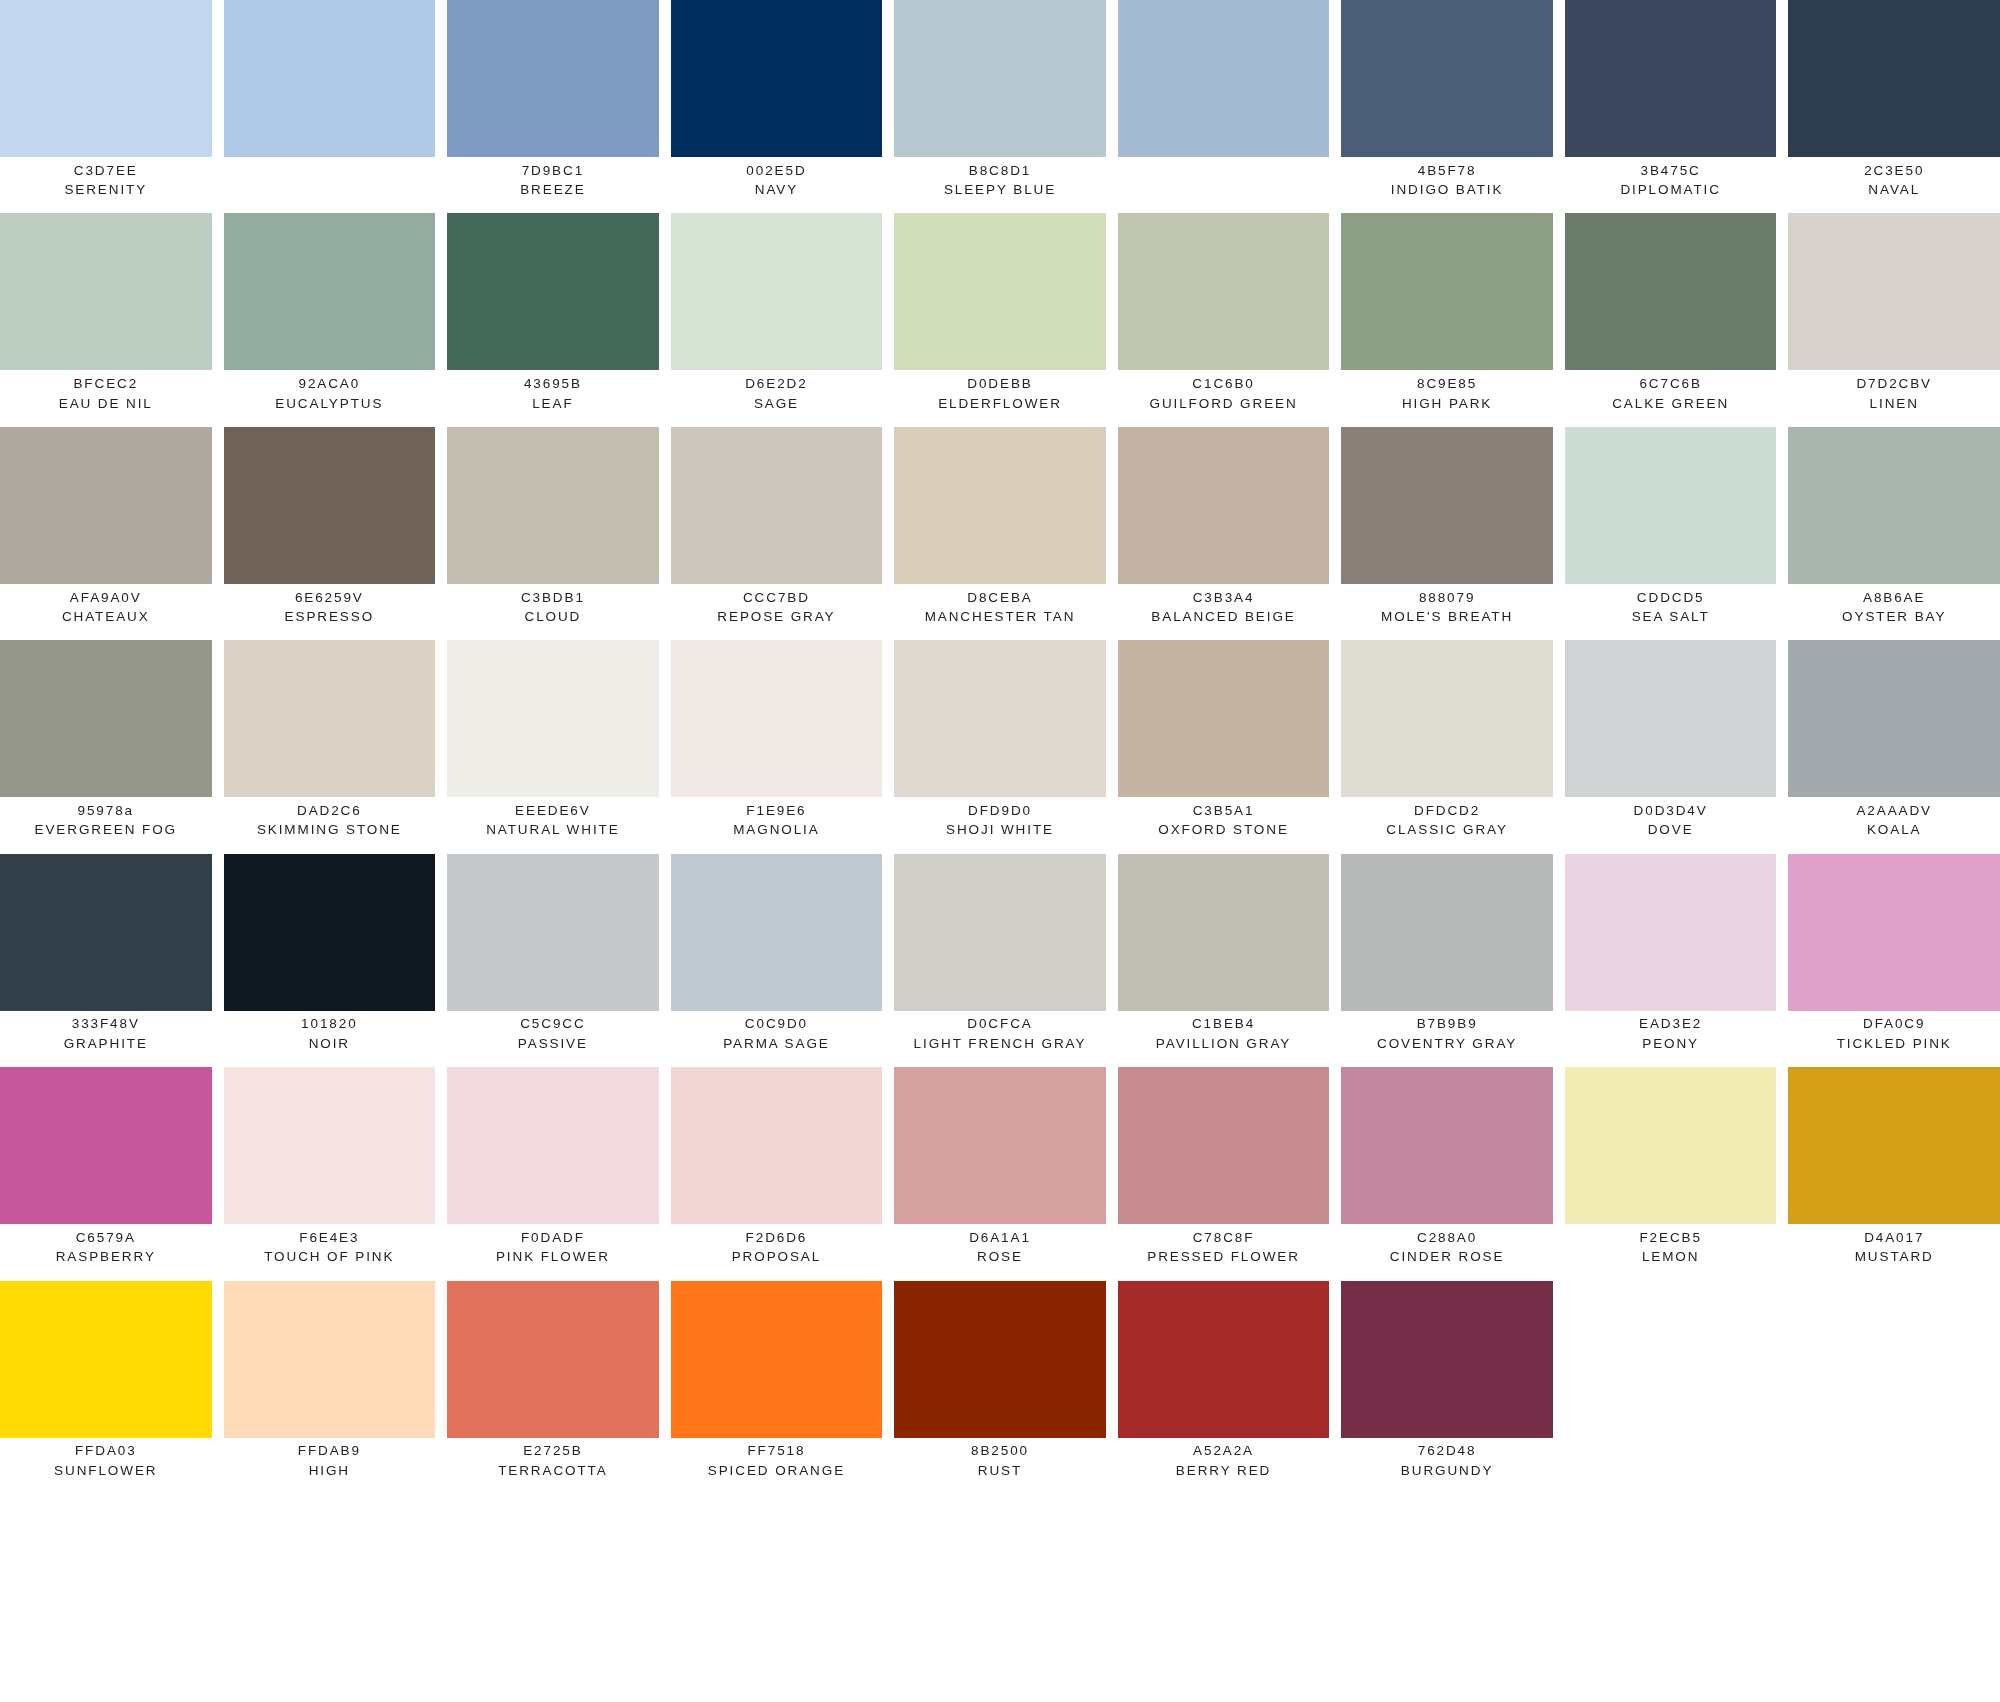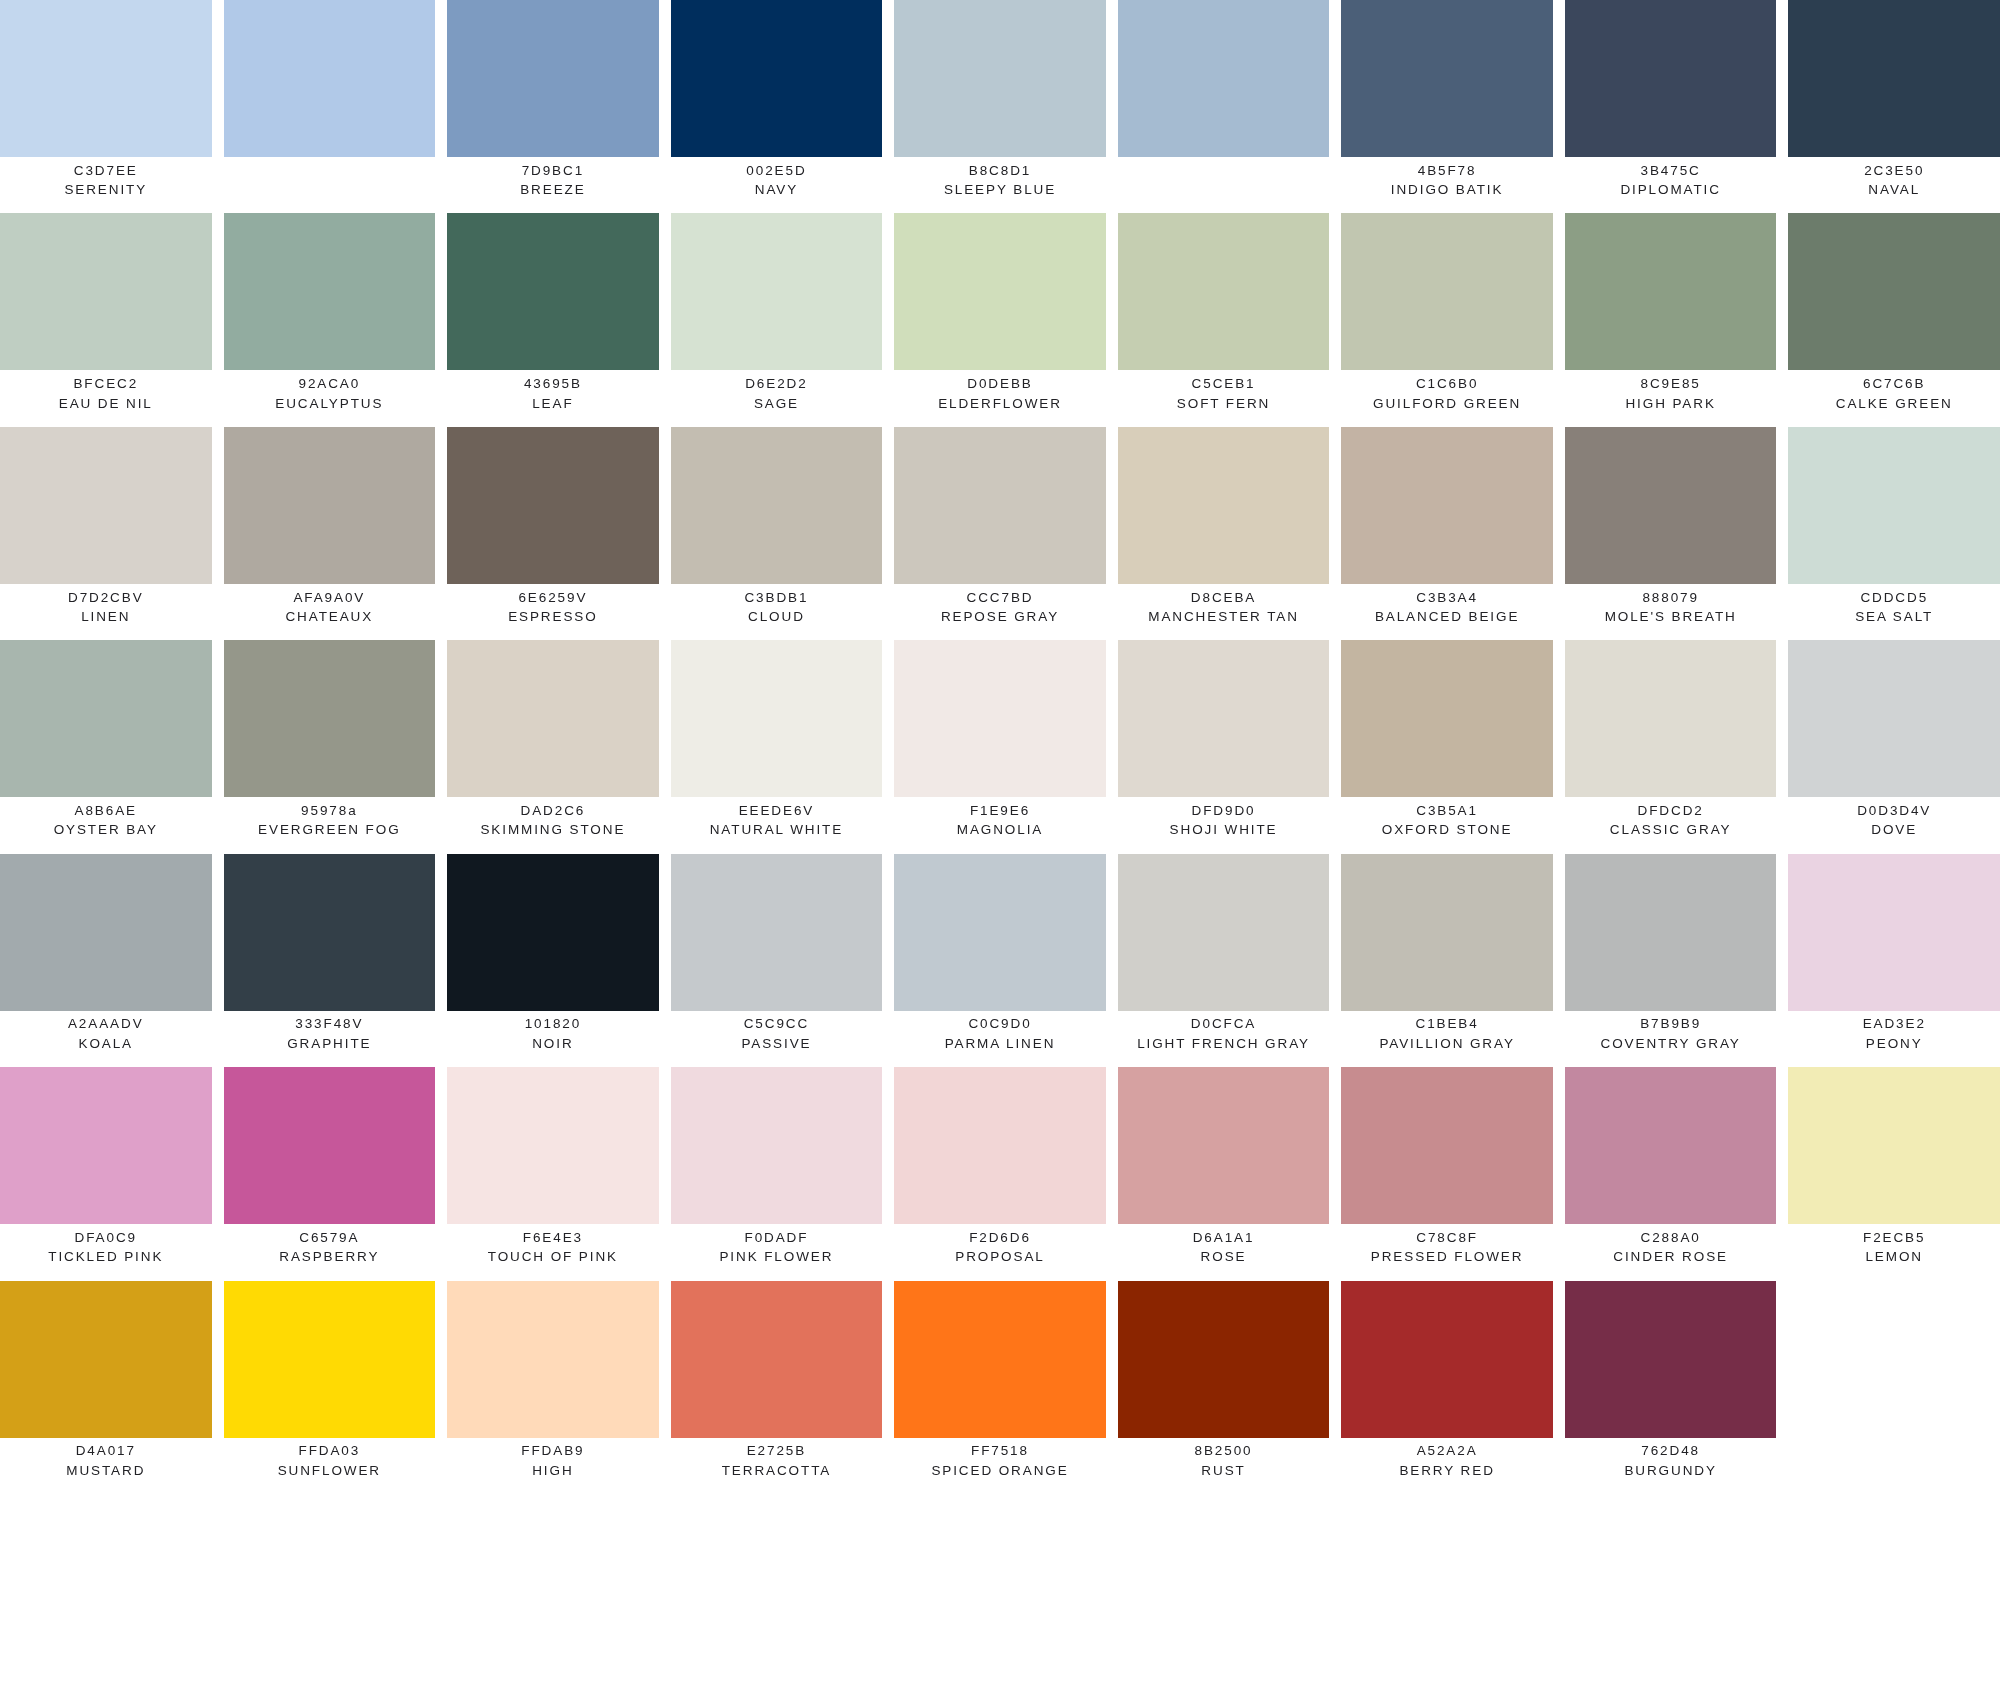--- a/index.html
+++ b/index.html
@@ -148,27 +148,20 @@
       </div>
     </div>
     <div class="swatch-cell">
       <div class="swatch-chip" style="background-color: rgb(208, 222, 187);"></div>
       <div class="swatch-labels">
         <div class="swatch-hex">D0DEBB</div>
         <div class="swatch-name">ELDERFLOWER</div>
       </div>
     </div>
     <div class="swatch-cell">
-      <div class="swatch-chip" style="background-color: rgb(197, 206, 177);"></div>
-      <div class="swatch-labels">
-        <div class="swatch-hex">C5CEB1</div>
-        <div class="swatch-name">SOFT FERN</div>
-      </div>
-    </div>
-    <div class="swatch-cell">
       <div class="swatch-chip" style="background-color: rgb(193, 198, 176);"></div>
       <div class="swatch-labels">
         <div class="swatch-hex">C1C6B0</div>
         <div class="swatch-name">GUILFORD GREEN</div>
       </div>
     </div>
     <div class="swatch-cell">
       <div class="swatch-chip" style="background-color: rgb(140, 158, 133);"></div>
       <div class="swatch-labels">
         <div class="swatch-hex">8C9E85</div>
@@ -333,21 +326,21 @@
       <div class="swatch-chip" style="background-color: rgb(197, 201, 204);"></div>
       <div class="swatch-labels">
         <div class="swatch-hex">C5C9CC</div>
         <div class="swatch-name">PASSIVE</div>
       </div>
     </div>
     <div class="swatch-cell">
       <div class="swatch-chip" style="background-color: rgb(192, 201, 208);"></div>
       <div class="swatch-labels">
         <div class="swatch-hex">C0C9D0</div>
-        <div class="swatch-name">PARMA LINEN</div>
+        <div class="swatch-name">PARMA SAGE</div>
       </div>
     </div>
     <div class="swatch-cell">
       <div class="swatch-chip" style="background-color: rgb(208, 207, 202);"></div>
       <div class="swatch-labels">
         <div class="swatch-hex">D0CFCA</div>
         <div class="swatch-name">LIGHT FRENCH GRAY</div>
       </div>
     </div>
     <div class="swatch-cell">

